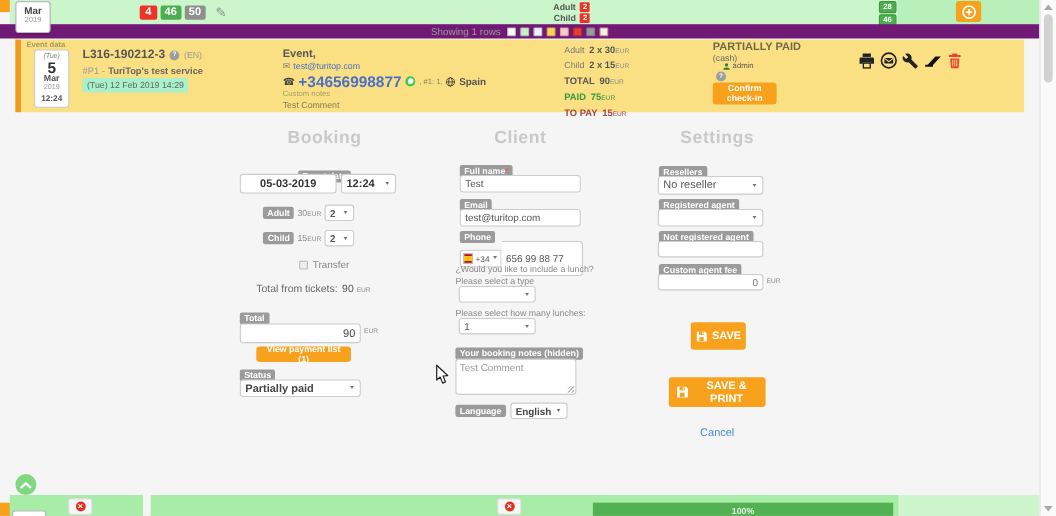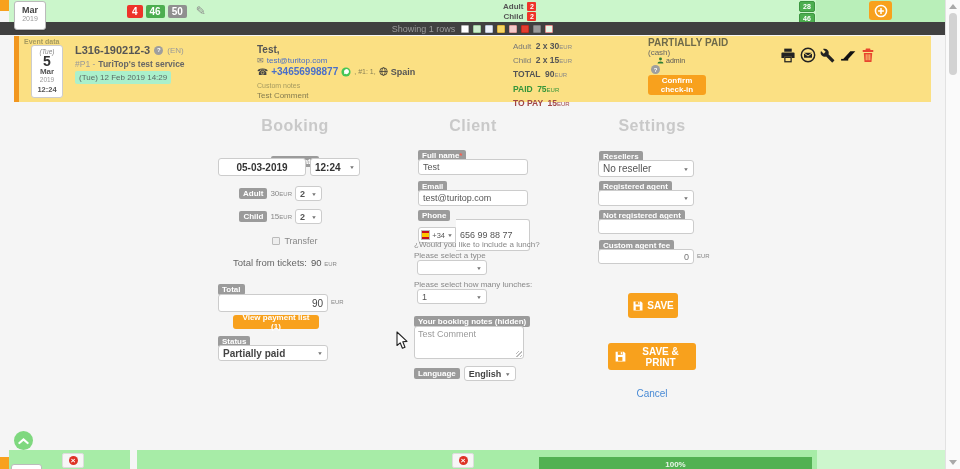--- a/index.html
+++ b/index.html
@@ -78,21 +78,21 @@
           </svg>
       </span>
     </div>
   </div>
 
   <div class="abs" style="left:14px;top:1px;width:30px;height:27px;background:#fff;border:1px solid #bbb;border-radius:3px;text-align:center;z-index:3;box-shadow:0 1px 1px rgba(0,0,0,.1);">
     <div style="font-size:9px;font-weight:bold;color:#444;margin-top:3px;">Mar</div>
     <div style="font-size:7px;color:#999;">2019</div>
   </div>
 
-  <div class="abs" style="left:0;top:22px;width:945px;height:13px;background:#404040;display:flex;align-items:center;justify-content:center;gap:4px;">
+  <div class="abs" style="left:0;top:22px;width:945px;height:13px;background:#701a75;display:flex;align-items:center;justify-content:center;gap:4px;">
     <span style="font-size:9px;color:#9a9a9a;margin-right:2px;">Showing 1 rows</span>
     <span class="cb cb1"></span>
     <span class="cb cb2"></span>
     <span class="cb cb3"></span>
     <span class="cb cb4"></span>
     <span class="cb cb5"></span>
     <span class="cb cb6"></span>
     <span class="cb cb7"></span>
     <span class="cb cb8"></span>
   </div>
@@ -112,28 +112,28 @@
       <span style="font-size:11px;font-weight:bold;color:#555;">L316-190212-3</span>
       <span class="helpc">?</span>
       <span style="font-size:8px;color:#999;">(EN)</span>
     </div>
     <div class="abs" style="left:56px;top:23px;display:flex;align-items:center;gap:3px;justify-content:center;">
       <span style="font-size:8.5px;color:#999;">#P1 -</span>
       <span style="font-size:8.5px;font-weight:bold;color:#666;">TuriTop's test service</span>
     </div>
     <span class="abs" style="left:56px;top:35px;background:#aaf0cb;color:#5a6a66;font-size:8px;padding:2px 4px;border-radius:2px;">(Tue) 12 Feb 2019 14:29</span>
 
-    <div class="abs" style="left:238px;top:8px;font-size:10px;font-weight:bold;color:#555;">Test,</div>
+    <div class="abs" style="left:238px;top:8px;font-size:10px;font-weight:bold;color:#555;">Event,</div>
     <div class="abs" style="left:238px;top:20px;display:flex;align-items:center;gap:3px;">
       <span style="font-size:8px;color:#777;">✉</span>
       <span style="font-size:8px;color:#4a6fc9;">test@turitop.com</span>
     </div>
     <div class="abs" style="left:238px;top:30px;display:flex;align-items:center;gap:3px;">
       <span style="font-size:9px;color:#444;">☎</span>
-      <span style="font-size:10px;font-weight:bold;color:#4a6fc9;">+34656998877</span>
+      <span style="font-size:14px;font-weight:bold;color:#4a6fc9;">+34656998877</span>
       <span style="display:flex;">
         <svg width="10" height="10" viewBox="0 0 24 24">
             <circle cx="12" cy="12" r="11" fill="#45c655"></circle>
             <path d="M7 17.5l1.1-3.2a6 6 0 1 1 2.3 2.1z" fill="#fff"></path>
           </svg>
       </span>
       <span style="font-size:7px;color:#887f55;">, #1: 1,</span>
       <span style="display:flex;">
         <svg width="9" height="9" viewBox="0 0 24 24" fill="none" stroke="#333" stroke-width="2">
             <circle cx="12" cy="12" r="10"></circle>

